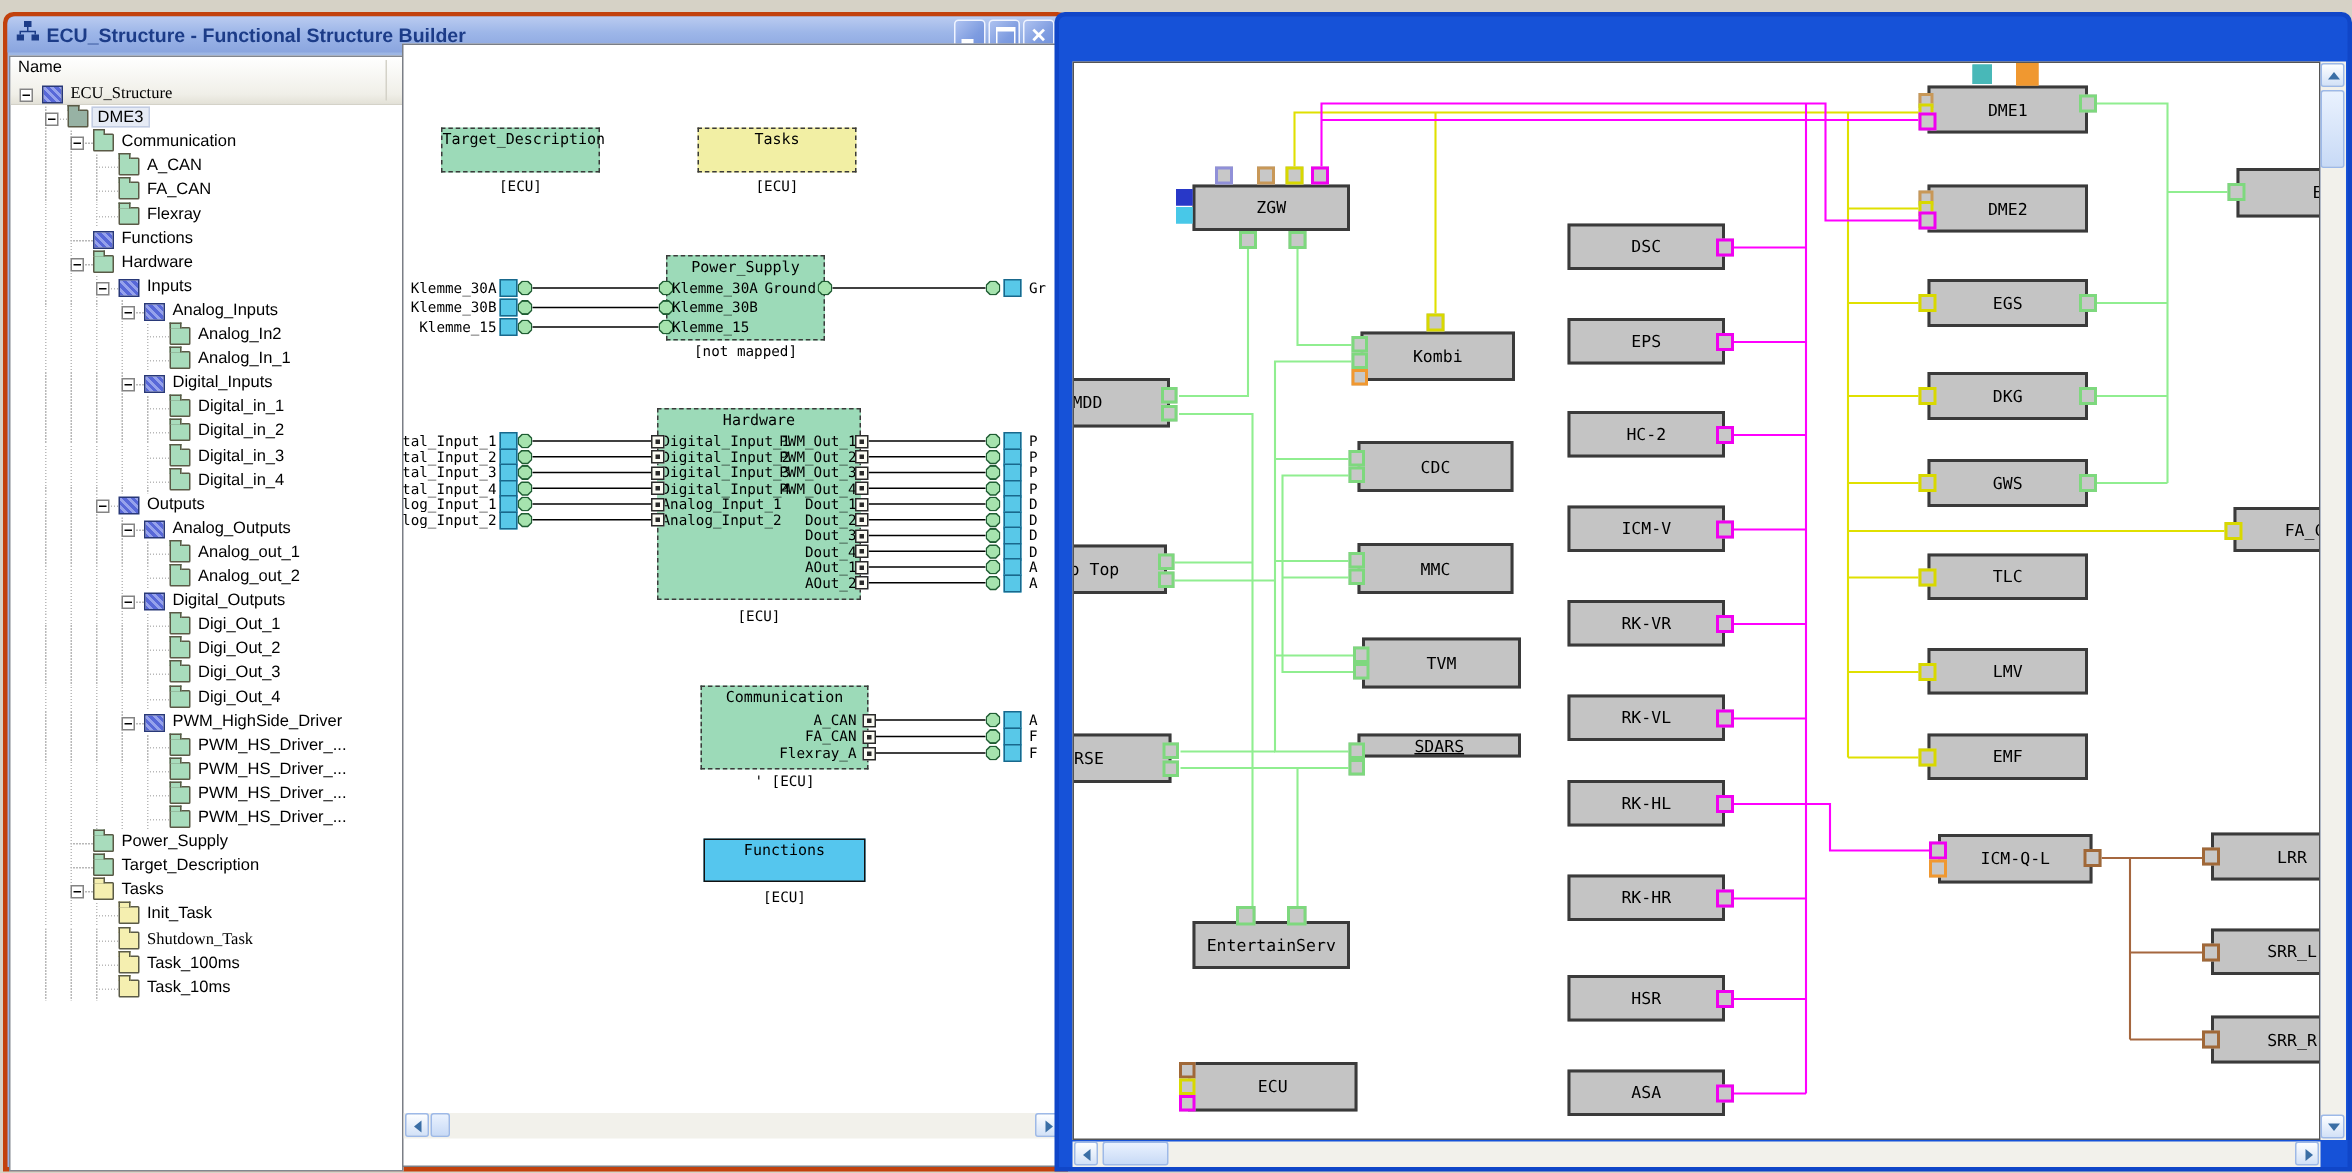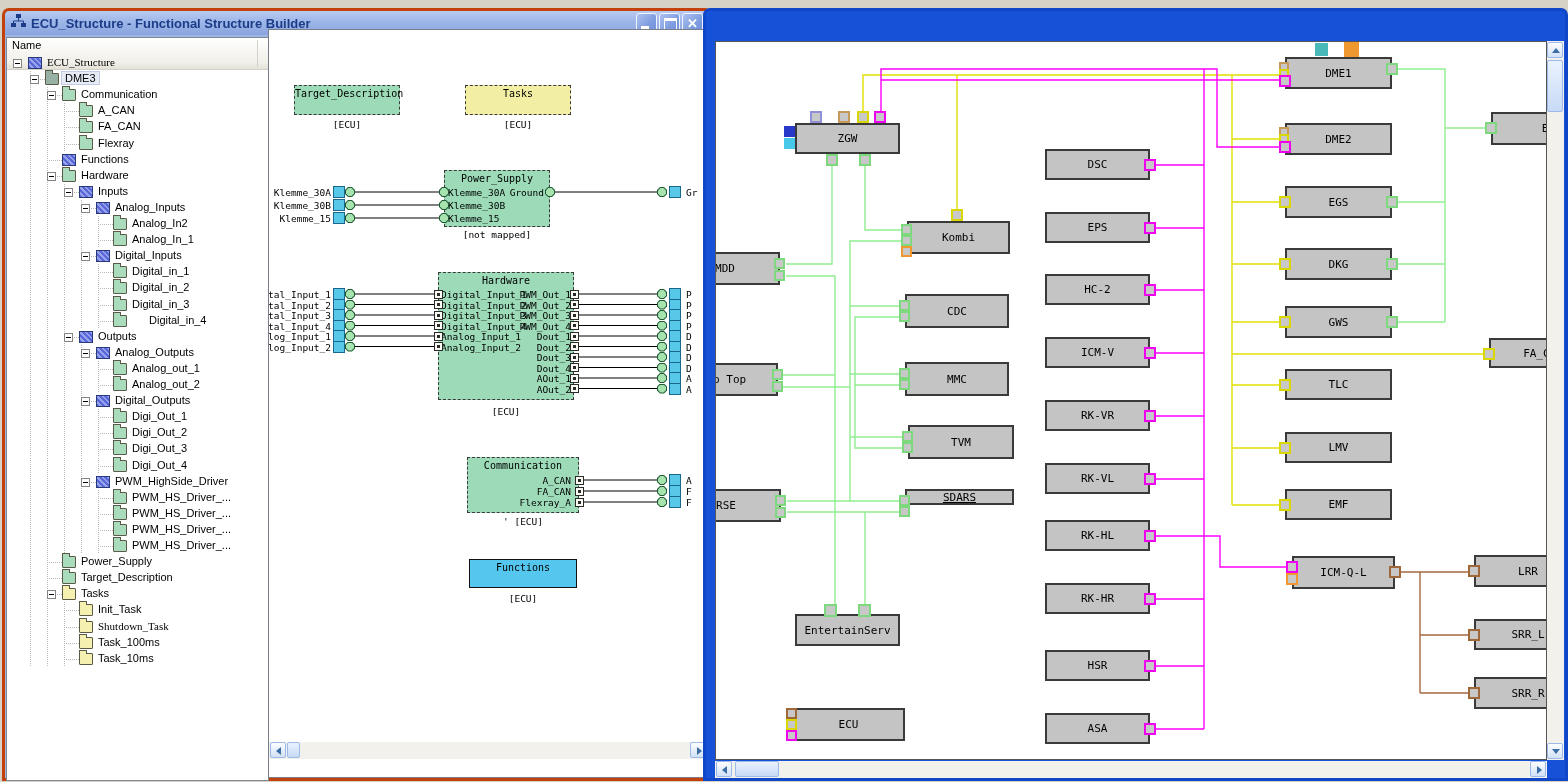--- a/index.html
+++ b/index.html
@@ -260,21 +260,21 @@
           <div class="lbl" style="left: 122px;">Digital_in_3</div>
         </div>
         <div class="trow" style="top: 257.6px;">
           <div class="guide" style="left: 23px;"></div>
           <div class="guide" style="left: 40px;"></div>
           <div class="guide" style="left: 57px;"></div>
           <div class="guide" style="left: 74px;"></div>
           <div class="guide" style="left: 91px;"></div>
           <div class="hguide" style="left: 91px; width: 15px;"></div>
           <div class="ticon ic-folder f-green" style="left: 106px;"></div>
-          <div class="lbl" style="left: 122px; margin-left: 17px;">Digital_in_4</div>
+          <div class="lbl" style="left: 122px;">Digital_in_4</div>
         </div>
         <div class="trow" style="top: 273.7px;">
           <div class="guide" style="left: 23px;"></div>
           <div class="guide" style="left: 40px;"></div>
           <div class="guide" style="left: 57px;"></div>
           <div class="hguide" style="left: 57px; width: 15px;"></div>
           <div class="expander" style="left: 57px;"></div>
           <div class="ticon ic-module" style="left: 72px;"></div>
           <div class="lbl" style="left: 88px;">Outputs</div>
         </div>

